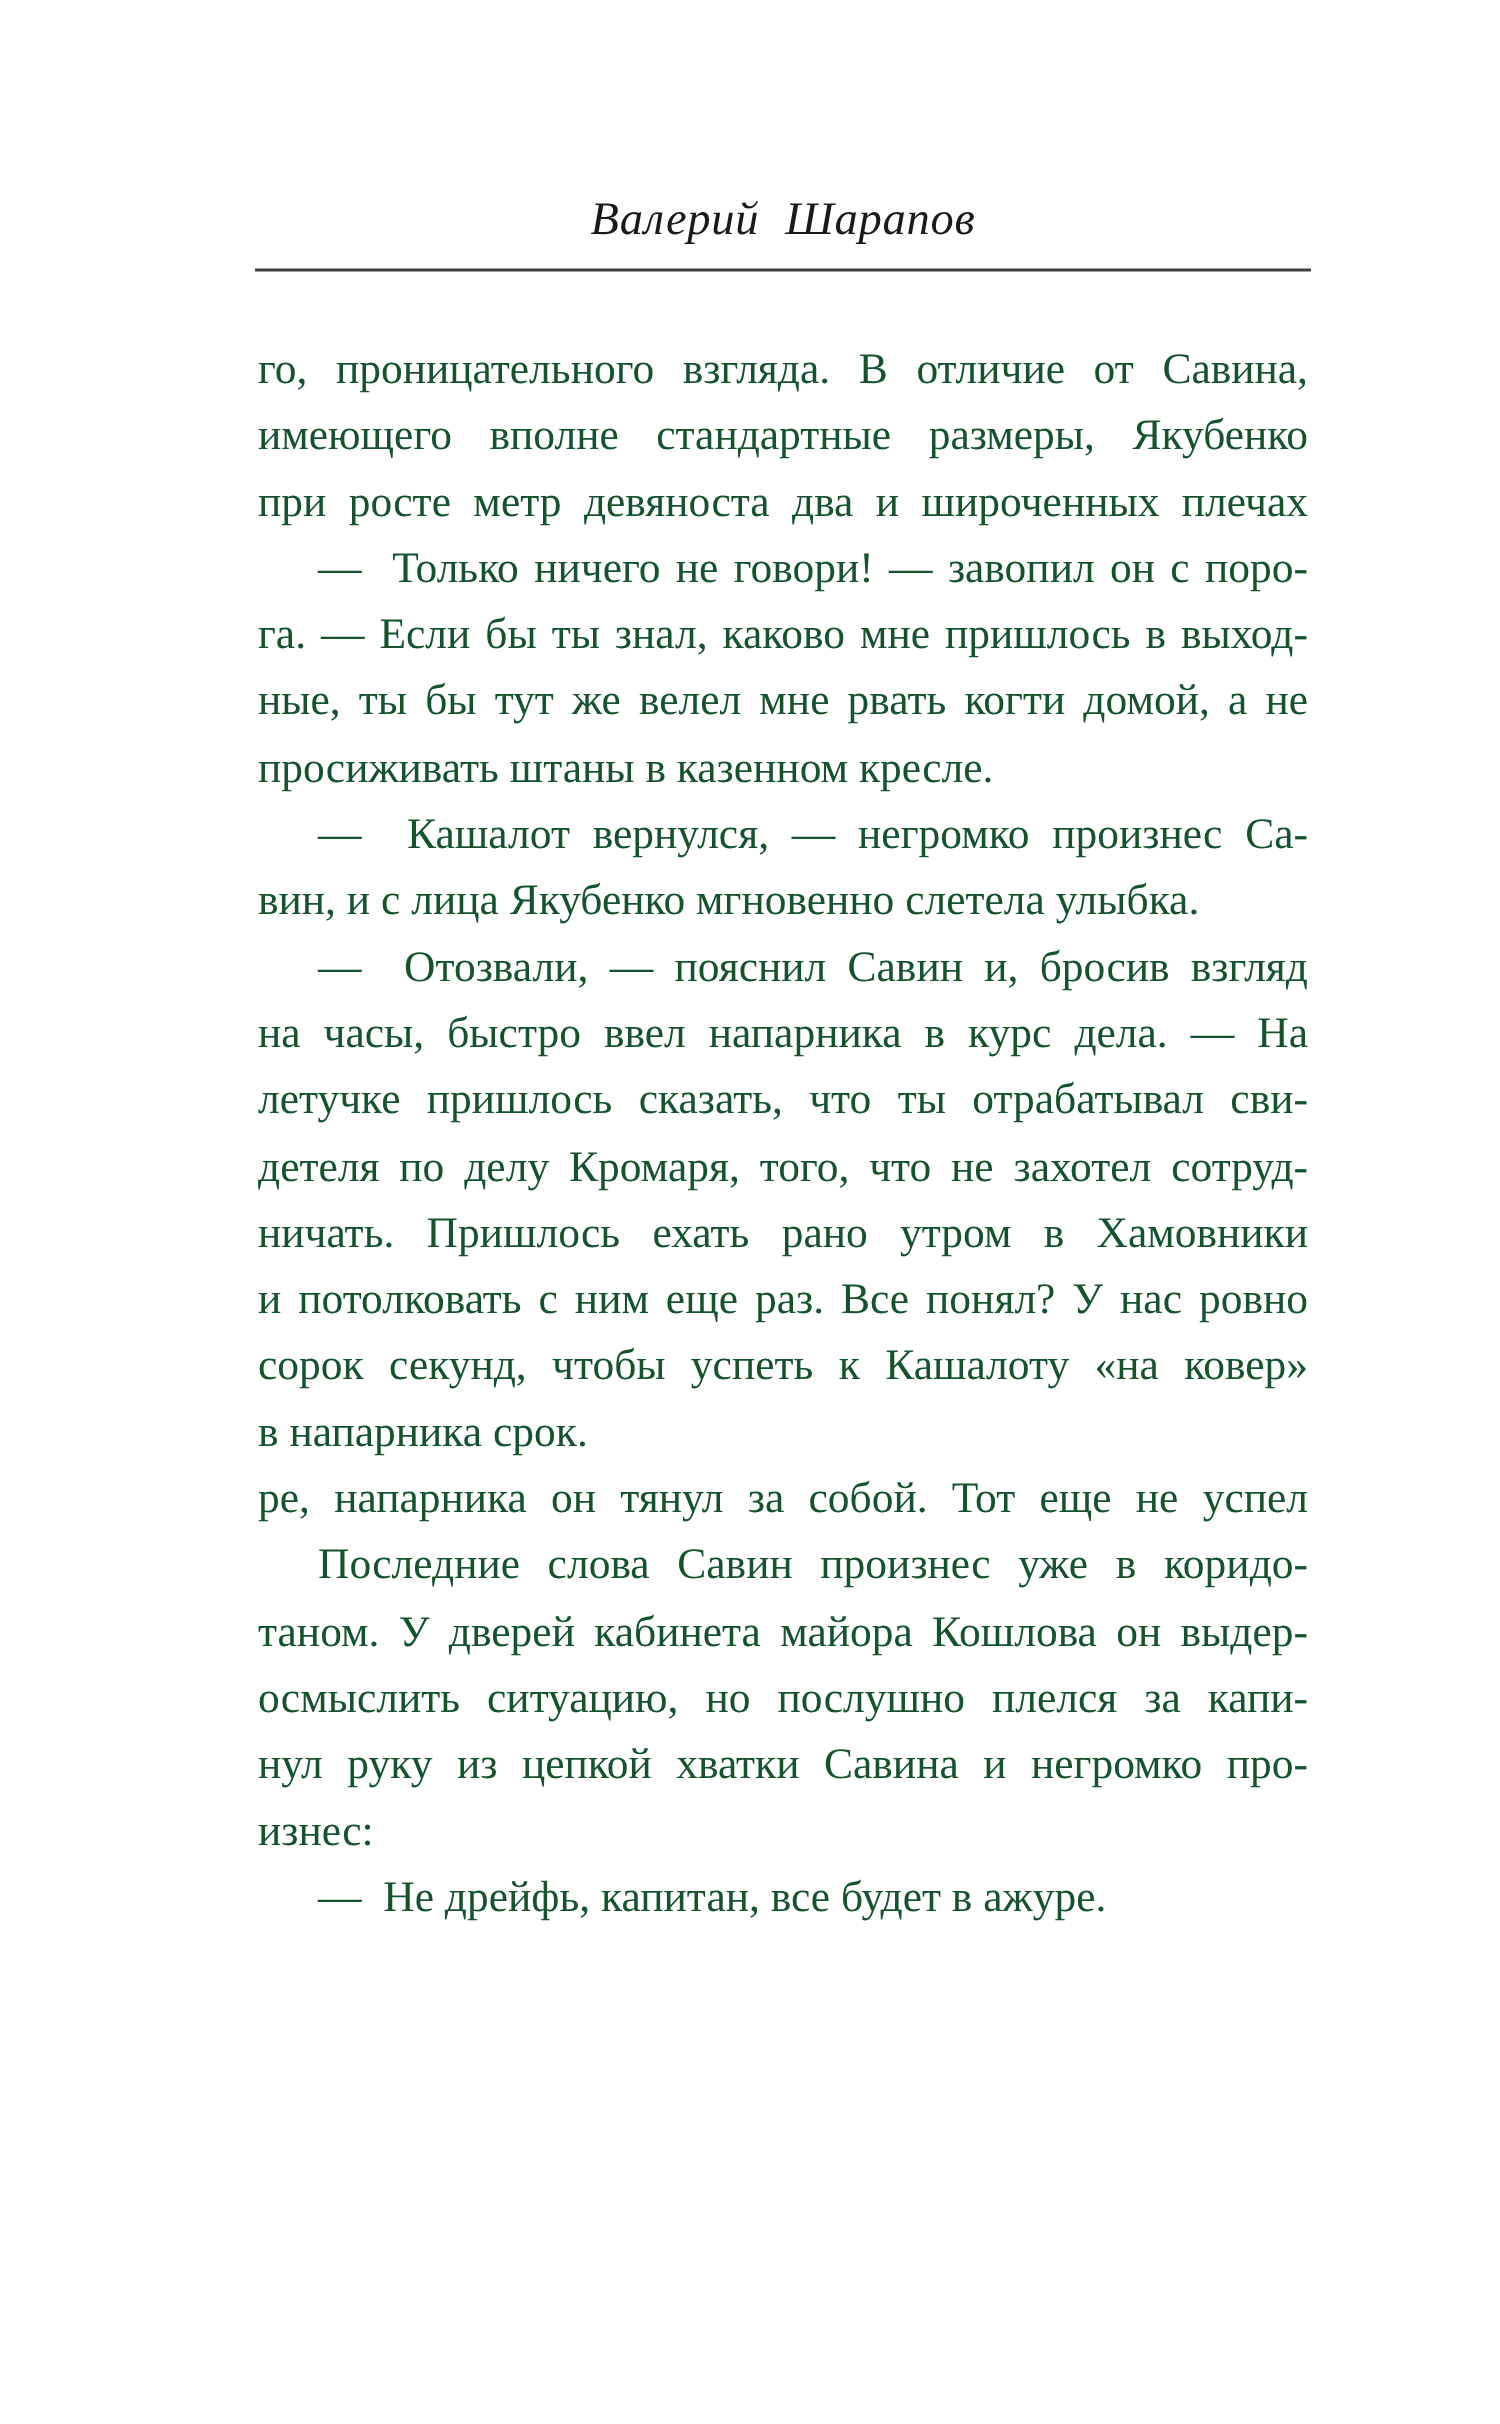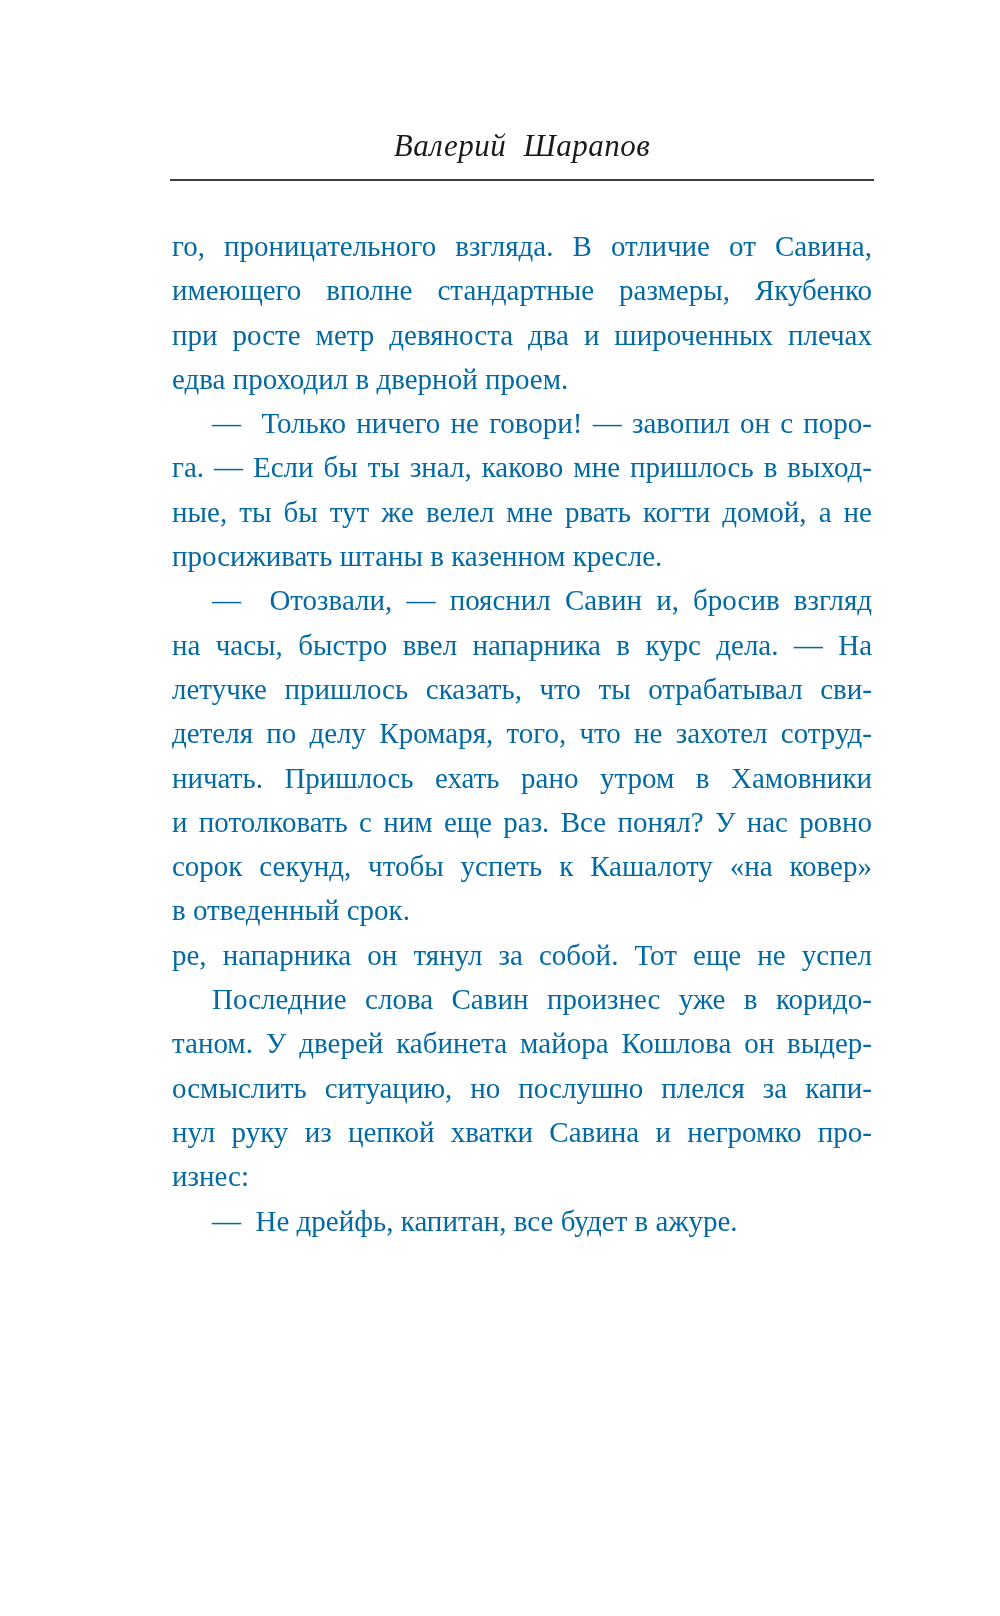--- a/index.html
+++ b/index.html
@@ -37,21 +37,21 @@
     height: 2px;
     background: #3f3f3f;
   }
   .text-body {
     position: absolute;
     top: 224px;
     left: 172px;
     width: 700px;
     font-size: 29px;
     line-height: 44.3px;
-    color: #0369a1;
+    color: #14532d;
   }
   .paragraph {
     margin: 0;
     padding: 0;
   }
   .text-line {
     text-align: justify;
     text-align-last: justify;
     height: 44.3px;
     overflow: hidden;
@@ -82,37 +82,40 @@
 
   <div class="running-header">Валерий Шарапов</div>
 
   <div class="header-rule"></div>
 
   <div class="text-body">
       <div class="paragraph">
         <div class="text-line">го, проницательного взгляда. В отличие от Савина,</div>
         <div class="text-line">имеющего вполне стандартные размеры, Якубенко</div>
         <div class="text-line">при росте метр девяноста два и широченных плечах</div>
-        <div class="text-line last">едва проходил в дверной проем.</div>
       </div>
       <div class="paragraph">
         <div class="text-line first">—  Только ничего не говори! — завопил он с поро-</div>
         <div class="text-line">га. — Если бы ты знал, каково мне пришлось в выход-</div>
         <div class="text-line">ные, ты бы тут же велел мне рвать когти домой, а не</div>
         <div class="text-line last">просиживать штаны в казенном кресле.</div>
+      </div>
+      <div class="paragraph">
+        <div class="text-line first">—  Кашалот вернулся, — негромко произнес Са-</div>
+        <div class="text-line last">вин, и с лица Якубенко мгновенно слетела улыбка.</div>
       </div>
       <div class="paragraph">
         <div class="text-line first">—  Отозвали, — пояснил Савин и, бросив взгляд</div>
         <div class="text-line">на часы, быстро ввел напарника в курс дела. — На</div>
         <div class="text-line">летучке пришлось сказать, что ты отрабатывал сви-</div>
         <div class="text-line">детеля по делу Кромаря, того, что не захотел сотруд-</div>
         <div class="text-line">ничать. Пришлось ехать рано утром в Хамовники</div>
         <div class="text-line">и потолковать с ним еще раз. Все понял? У нас ровно</div>
         <div class="text-line">сорок секунд, чтобы успеть к Кашалоту «на ковер»</div>
-        <div class="text-line last">в отведенный срок.</div>
+        <div class="text-line last">в напарника срок.</div>
       </div>
       <div class="paragraph">
         <div class="text-line">ре, напарника он тянул за собой. Тот еще не успел</div>
         <div class="text-line first">Последние слова Савин произнес уже в коридо-</div>
         <div class="text-line">таном. У дверей кабинета майора Кошлова он выдер-</div>
         <div class="text-line">осмыслить ситуацию, но послушно плелся за капи-</div>
         <div class="text-line">нул руку из цепкой хватки Савина и негромко про-</div>
         <div class="text-line last">изнес:</div>
       </div>
       <div class="paragraph">

